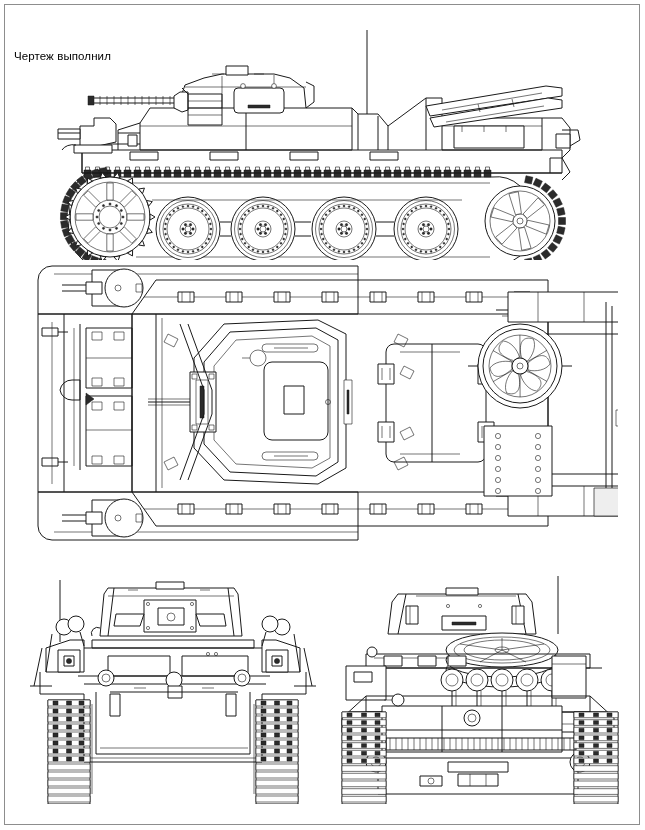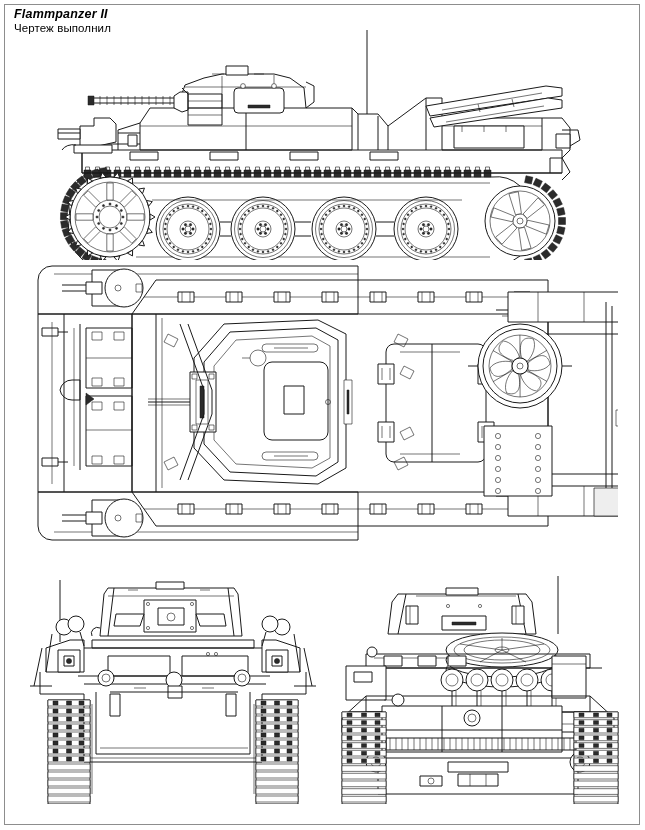--- a/index.html
+++ b/index.html
@@ -23,39 +23,38 @@
     width:280px;
     line-height:1.18;
     color:#000;
   }
   #caption .t1{
     font-size:12.5px;font-weight:bold;font-style:italic;
     letter-spacing:.2px;
     display:block;
   }
   #caption .t2,#caption .t3{
-    font-size:11.5px;display:block;letter-spacing:.1px;
+    font-size:11.5px;display:block;letter-spacing:.1px;margin-top:43px;
   }
   svg.view{position:absolute;display:block;}
   .ln{fill:none;stroke:#1a1a1a;stroke-width:1;vector-effect:non-scaling-stroke;}
   .ln-t{fill:none;stroke:#1a1a1a;stroke-width:.6;vector-effect:non-scaling-stroke;}
   .fw{fill:#ffffff;stroke:#1a1a1a;stroke-width:1;vector-effect:non-scaling-stroke;}
   .fwt{fill:#ffffff;stroke:#1a1a1a;stroke-width:.6;vector-effect:non-scaling-stroke;}
   .fdk{fill:#2b2b2b;stroke:#1a1a1a;stroke-width:.5;vector-effect:non-scaling-stroke;}
   .fgy{fill:#eeeeee;stroke:#1a1a1a;stroke-width:.7;vector-effect:non-scaling-stroke;}
 </style>
 </head>
 <body>
 
 <div id="page">
 
   <div id="frame"></div>
 
   <div id="caption">
-    <span class="t1">Flammpanzer II</span>
     <span class="t2">Чертеж выполнил</span>
   </div>
 
   <svg class="view" id="sv" style="left:22px;top:30px;" width="600" height="230" viewBox="0 0 600 230">
     <defs>
       <g id="rw">
         <circle class="fw" cx="0" cy="0" r="32"></circle>
         <circle class="ln-t" cx="0" cy="0" r="28.5"></circle>
         <circle class="ln-t" cx="0" cy="0" r="25"></circle>
         <circle class="ln-t" cx="0" cy="0" r="21"></circle>

